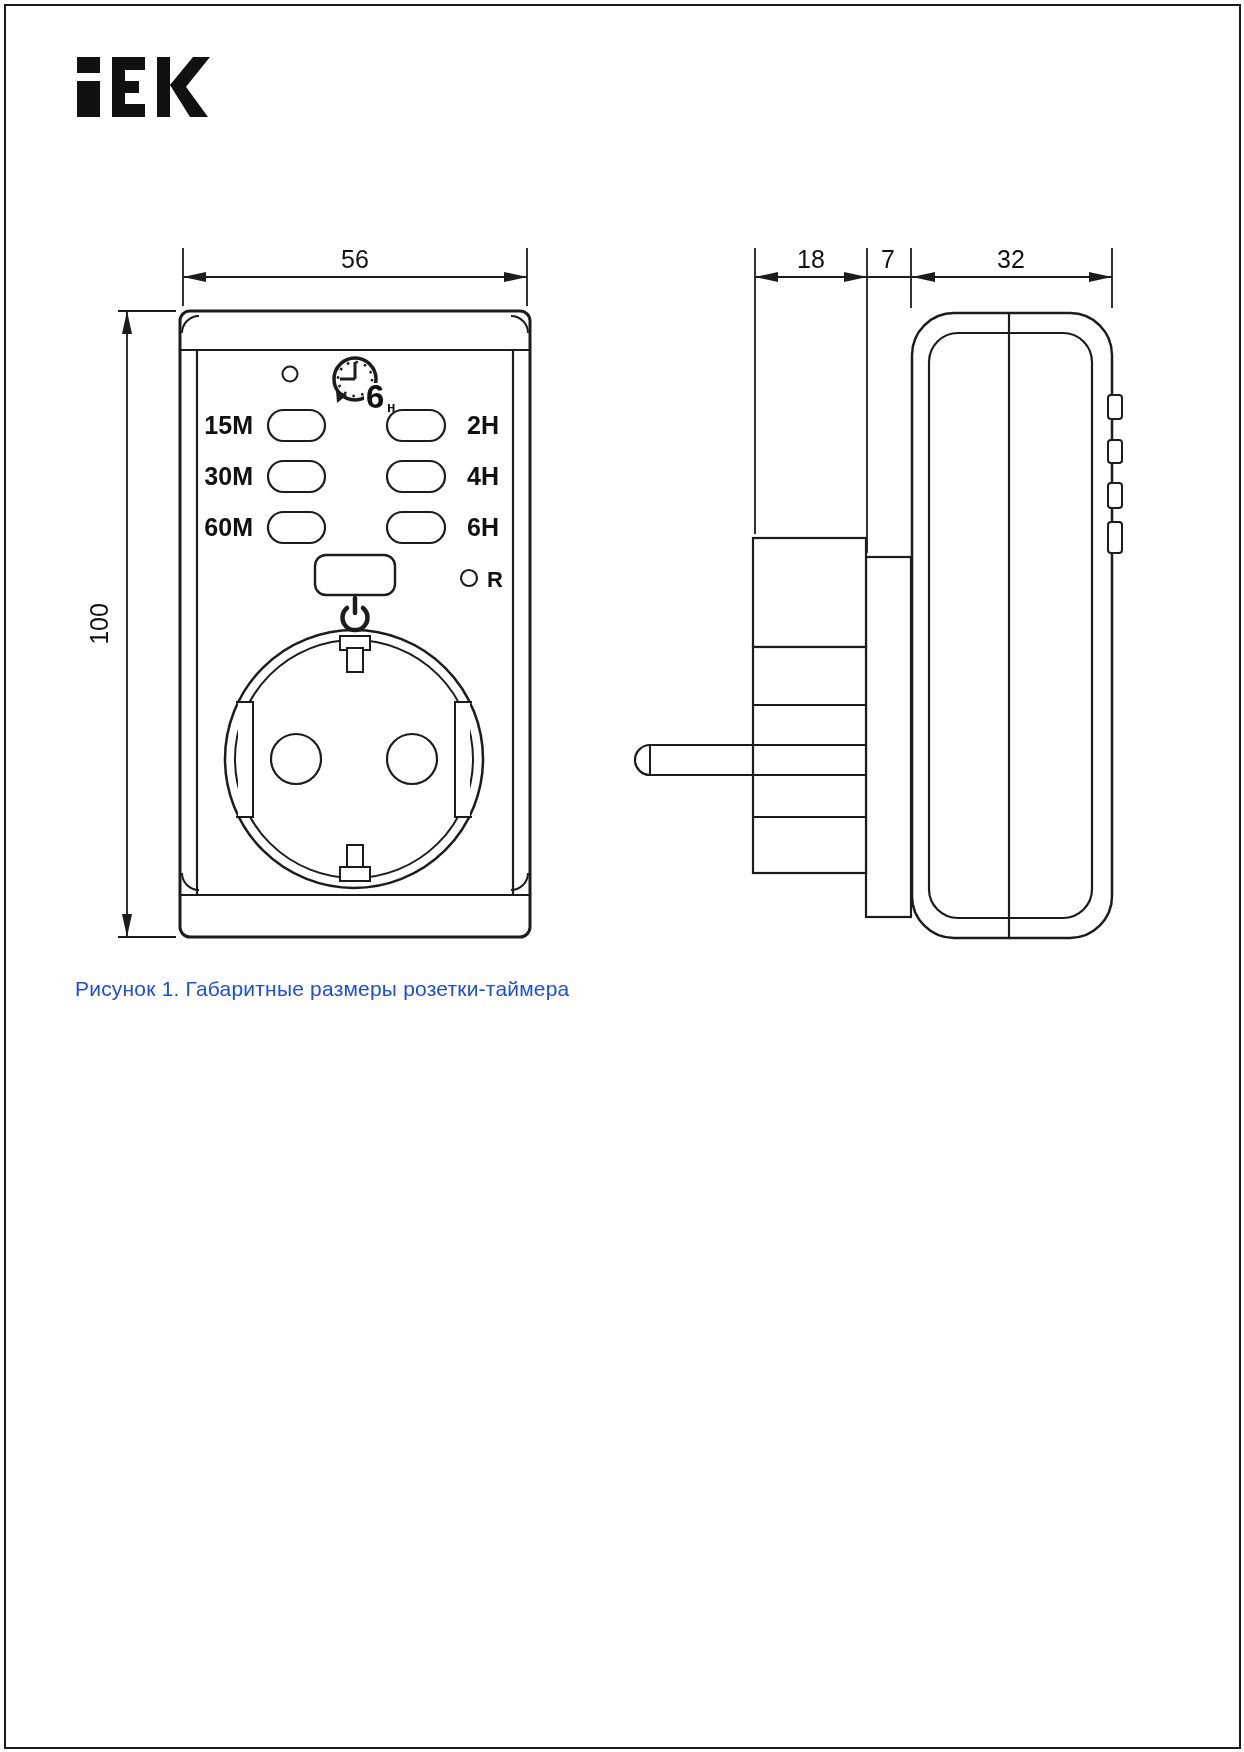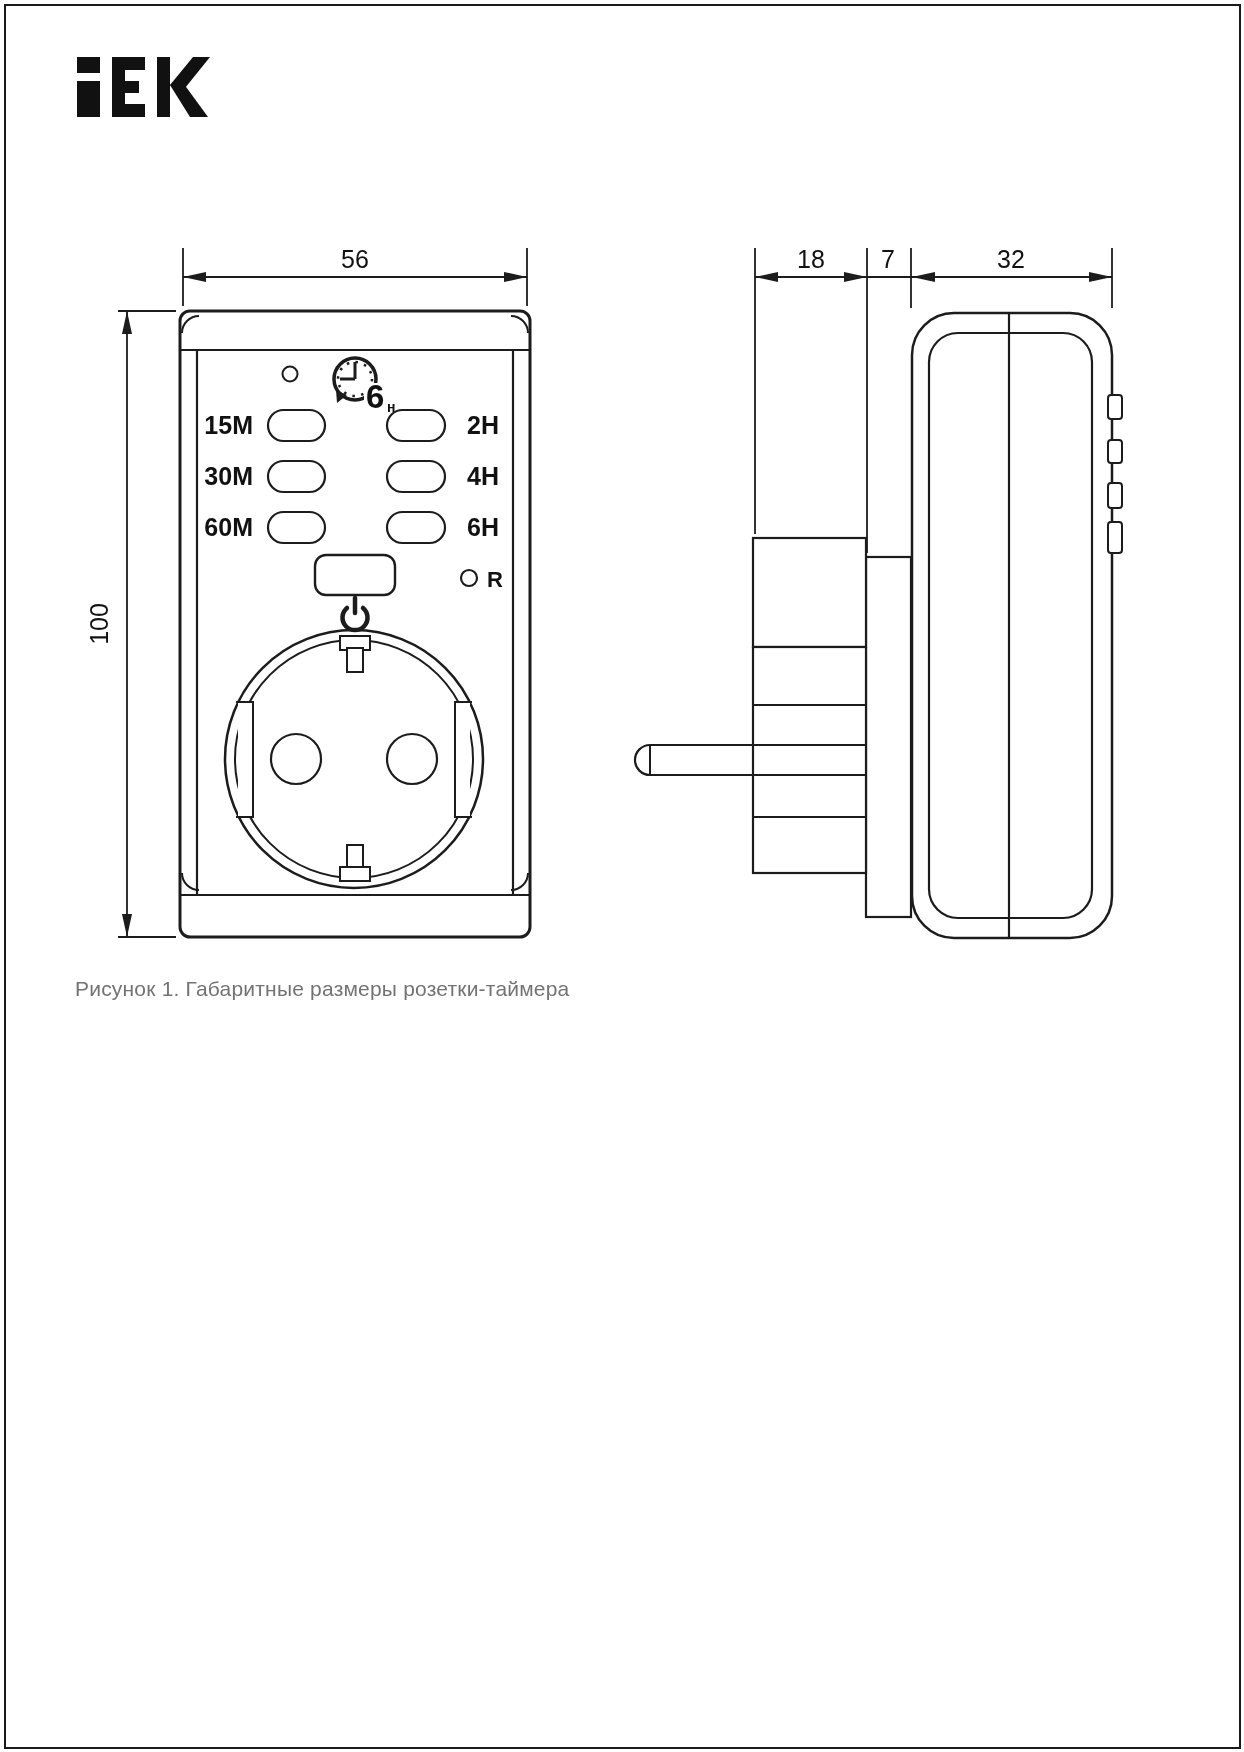--- a/index.html
+++ b/index.html
@@ -6,21 +6,21 @@
   #page{
     position:relative;width:1244px;height:1752px;background:#ffffff;
     font-family:"Liberation Sans", sans-serif;color:#1a1a1a;overflow:hidden;
   }
   #page-border{
     position:absolute;left:4px;top:4px;width:1233px;height:1741px;
     border:2px solid #1a1a1a;pointer-events:none;
   }
   #drawing{position:absolute;left:0;top:0;}
   #caption{
-    position:absolute;left:75px;top:977px;font-size:21px;color:#737373;
+    position:absolute;left:75px;top:977px;font-size:21px;color:#1d4ed8;
     letter-spacing:0.2px;
   }
   .ln{stroke:#1c1c1c;fill:none;}
   .w3{stroke-width:3;}
   .w25{stroke-width:2.5;}
   .w22{stroke-width:2.2;}
   .w2{stroke-width:2;}
   .dim{stroke:#1c1c1c;stroke-width:1.8;fill:none;}
   .arr{fill:#1c1c1c;stroke:none;}
   .dimtxt{font-size:25px;fill:#111;}

